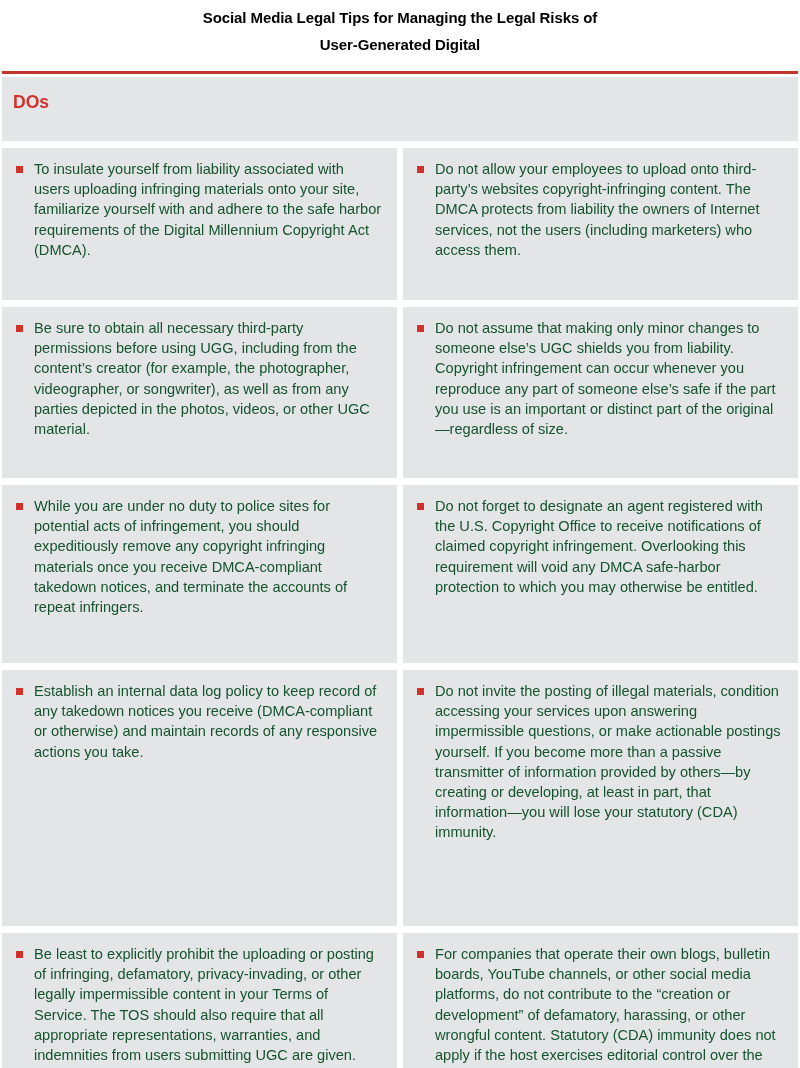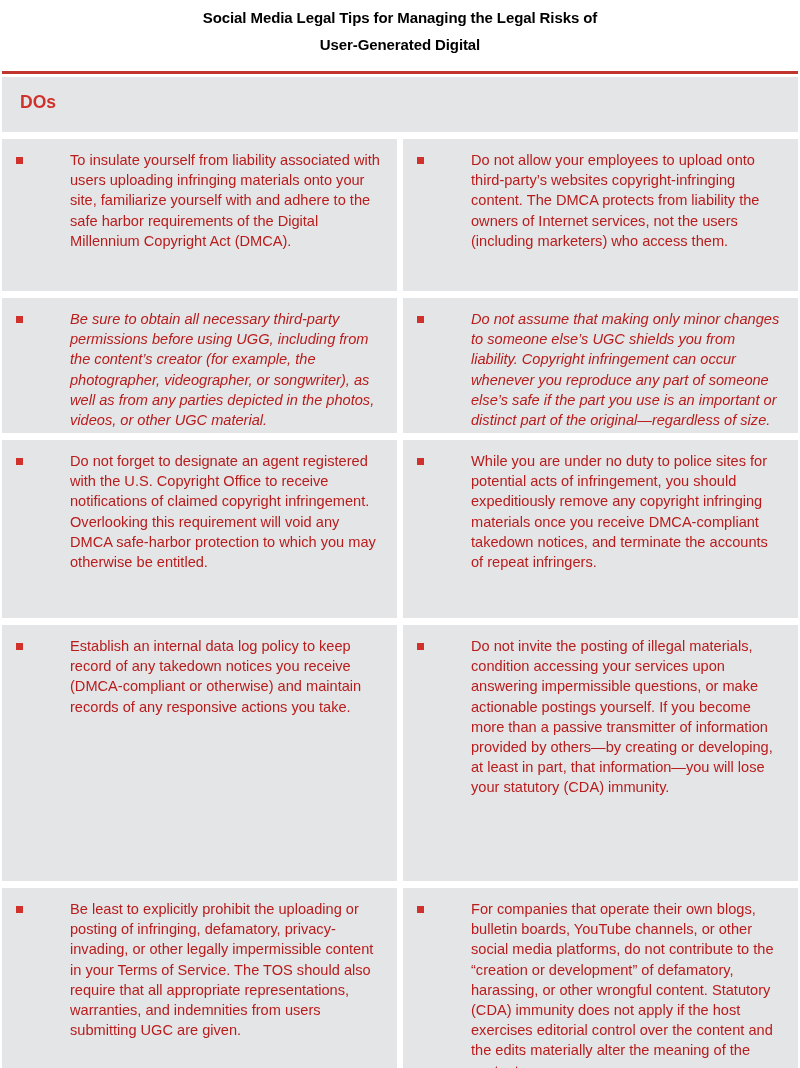--- a/index.html
+++ b/index.html
@@ -67,58 +67,58 @@
     box-sizing: border-box;
     padding: 11px 14px 12px 14px;
     flex: 1 1 0;
     min-width: 0;
   }
 
   
   .row-header .cell {
     padding-top: 14px;
     padding-bottom: 14px;
-    height: 55px;
+    height: 64px;
+    padding-left: 7px;
   }
   .col-head {
     color: #d0312b;
     font-size: 17.5px;
     font-weight: bold;
     line-height: 22px;
     padding-left: 4px;
   }
 
   
   .row-h1 .cell { height: 152px; }
-  .row-h2 .cell { height: 135px; font-style: italic; }
+  .row-h2 .cell { height: 171px; }
   .row-h3 .cell { height: 178px; }
   .row-h4 .cell { height: 256px; }
   .row-h5 .cell { height: 215px; }
 
   .bullet-item {
     display: flex;
     align-items: flex-start;
     gap: 0;
   }
   .bullet-marker {
     width: 7px;
     height: 7px;
     background: #d0312b;
     flex: 0 0 7px;
     margin-top: 7px;
     margin-right: 11px;
   }
   .bullet-text {
     font-size: 14.6px;
     line-height: 20.2px;
-    color: #b91c1c;
+    color: #14532d;
     flex: 1 1 auto;
     min-width: 0;
     white-space: pre-wrap;
-    margin-left: 36px;
   }
 </style>
 </head>
 <body>
 
 <div class="page">
 
   <div class="title-block">
     <div class="title-line">Social Media Legal Tips for Managing the Legal Risks of</div>
     <div class="title-line">User-Generated Digital</div>
@@ -163,29 +163,29 @@
             <span class="bullet-marker"></span>
             <span class="bullet-text">Do not assume that making only minor changes to someone else’s UGC shields you from liability. Copyright infringement can occur whenever you reproduce any part of someone else’s safe if the part you use is an important or distinct part of the original—regardless of size.</span>
           </div>
         </div>
       </div>
 
       <div class="row row-h3">
         <div class="cell">
           <div class="bullet-item">
             <span class="bullet-marker"></span>
+            <span class="bullet-text">While you are under no duty to police sites for potential acts of infringement, you should expeditiously remove any copyright infringing materials once you receive DMCA-compliant takedown notices, and terminate the accounts of repeat infringers.</span>
+          </div>
+        </div>
+        <div class="cell">
+          <div class="bullet-item">
+            <span class="bullet-marker"></span>
             <span class="bullet-text">Do not forget to designate an agent registered with the U.S. Copyright Office to receive notifications of claimed copyright infringement. Overlooking this requirement will void any DMCA safe-harbor protection to which you may otherwise be entitled.</span>
           </div>
         </div>
-        <div class="cell">
-          <div class="bullet-item">
-            <span class="bullet-marker"></span>
-            <span class="bullet-text">While you are under no duty to police sites for potential acts of infringement, you should expeditiously remove any copyright infringing materials once you receive DMCA-compliant takedown notices, and terminate the accounts of repeat infringers.</span>
-          </div>
-        </div>
       </div>
 
       <div class="row row-h4">
         <div class="cell">
           <div class="bullet-item">
             <span class="bullet-marker"></span>
             <span class="bullet-text">Establish an internal data log policy to keep record of any takedown notices you receive (DMCA-compliant or otherwise) and maintain records of any responsive actions you take.</span>
           </div>
         </div>
         <div class="cell">

